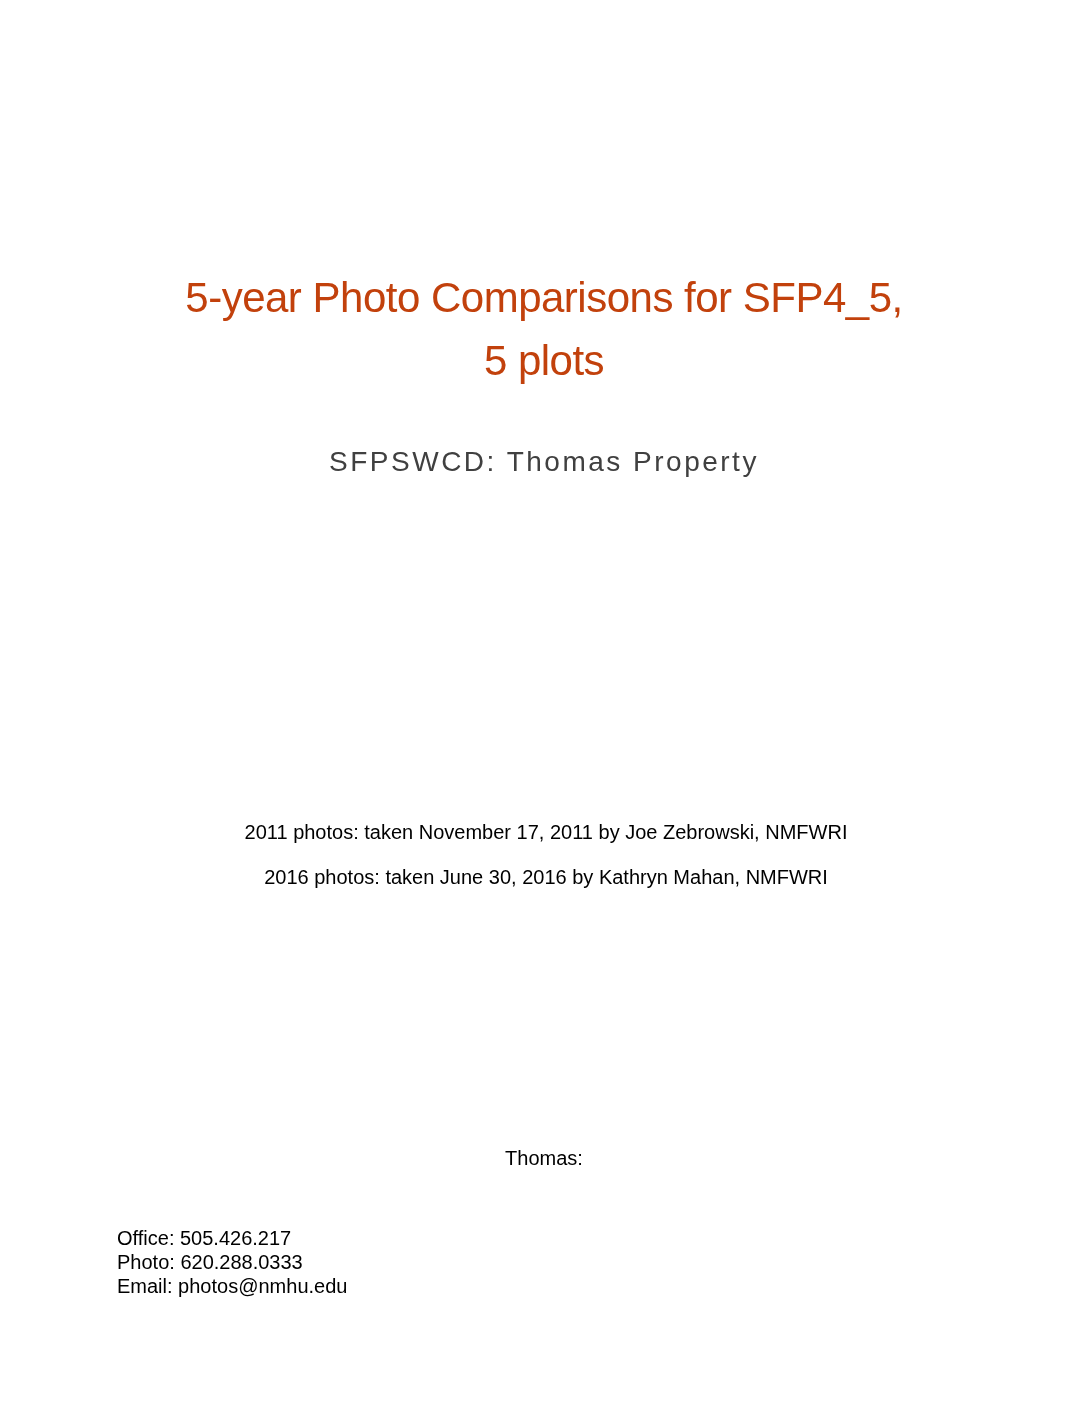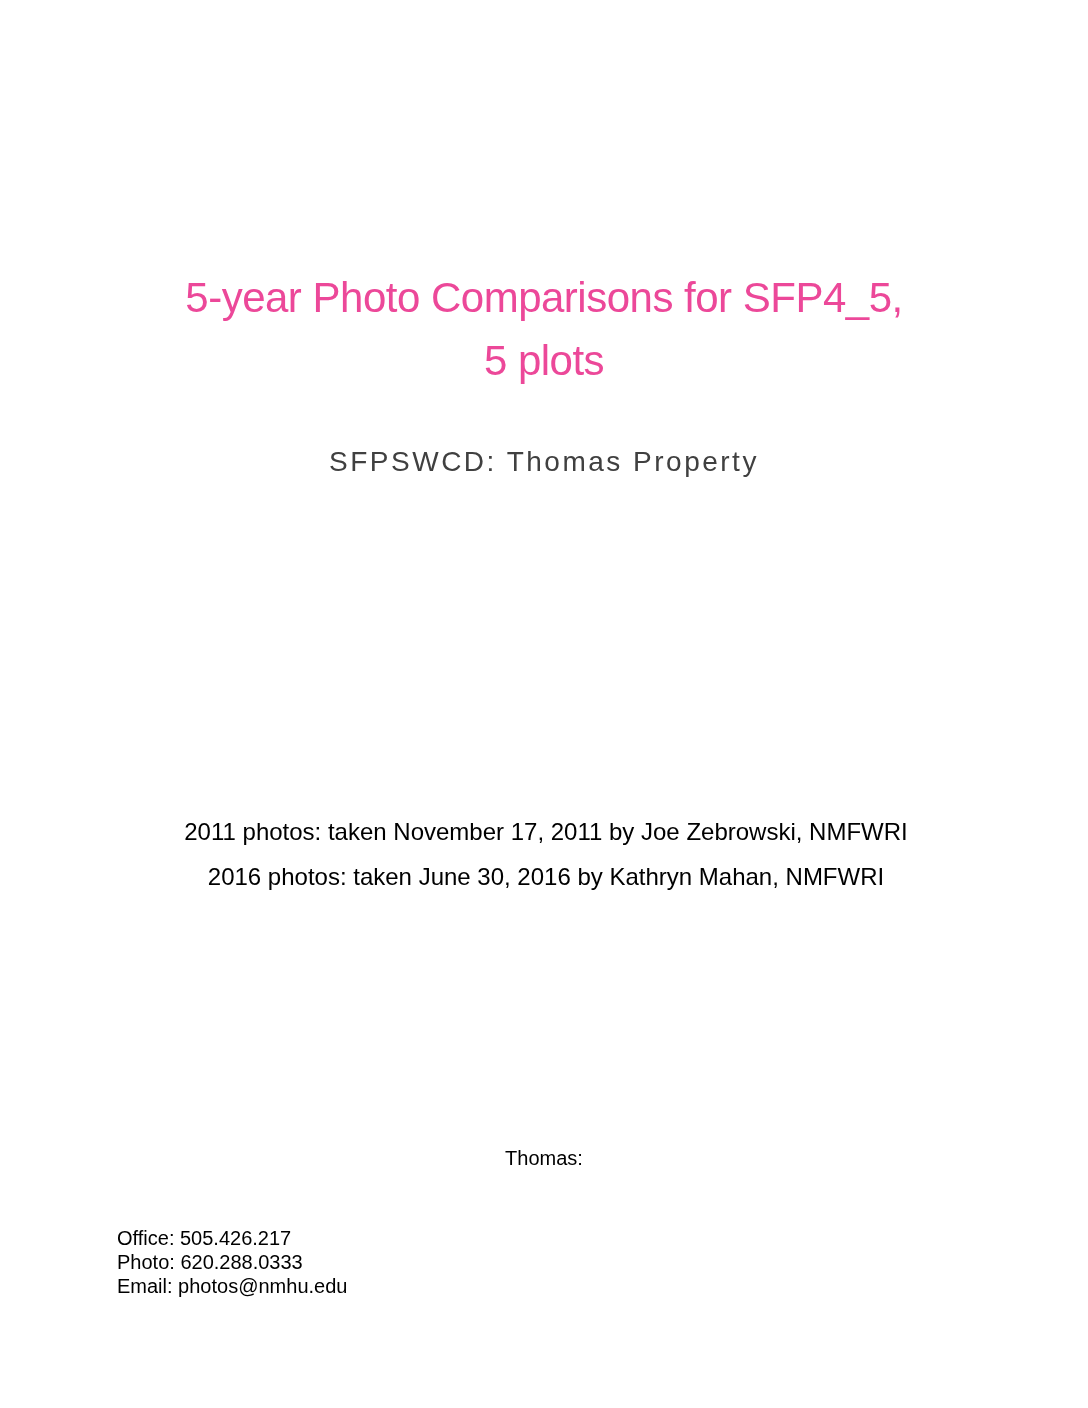--- a/index.html
+++ b/index.html
@@ -20,21 +20,21 @@
   }
   .doc-title {
     position: absolute;
     top: 238px;
     left: 0;
     width: 100%;
     text-align: center;
     font-size: 42px;
     font-weight: 400;
     line-height: 1.5;
-    color: #ec4899;
+    color: #c2410c;
     white-space: pre-line;
     letter-spacing: -0.5px;
   }
   .doc-subtitle {
     position: absolute;
     top: 446px;
     left: 0;
     width: 100%;
     text-align: center;
     font-size: 28px;
@@ -44,21 +44,21 @@
   }
   .photo-credits {
     position: absolute;
     top: 820px;
     left: 0;
     width: 100%;
     text-align: center;
   }
   .photo-credits p {
     margin: 0 0 21px 4px;
-    font-size: 24px;
+    font-size: 20px;
     line-height: 24px;
     color: #000000;
   }
   .contact-heading {
     position: absolute;
     top: 1146px;
     left: 0;
     width: 100%;
     text-align: center;
     font-size: 20px;

